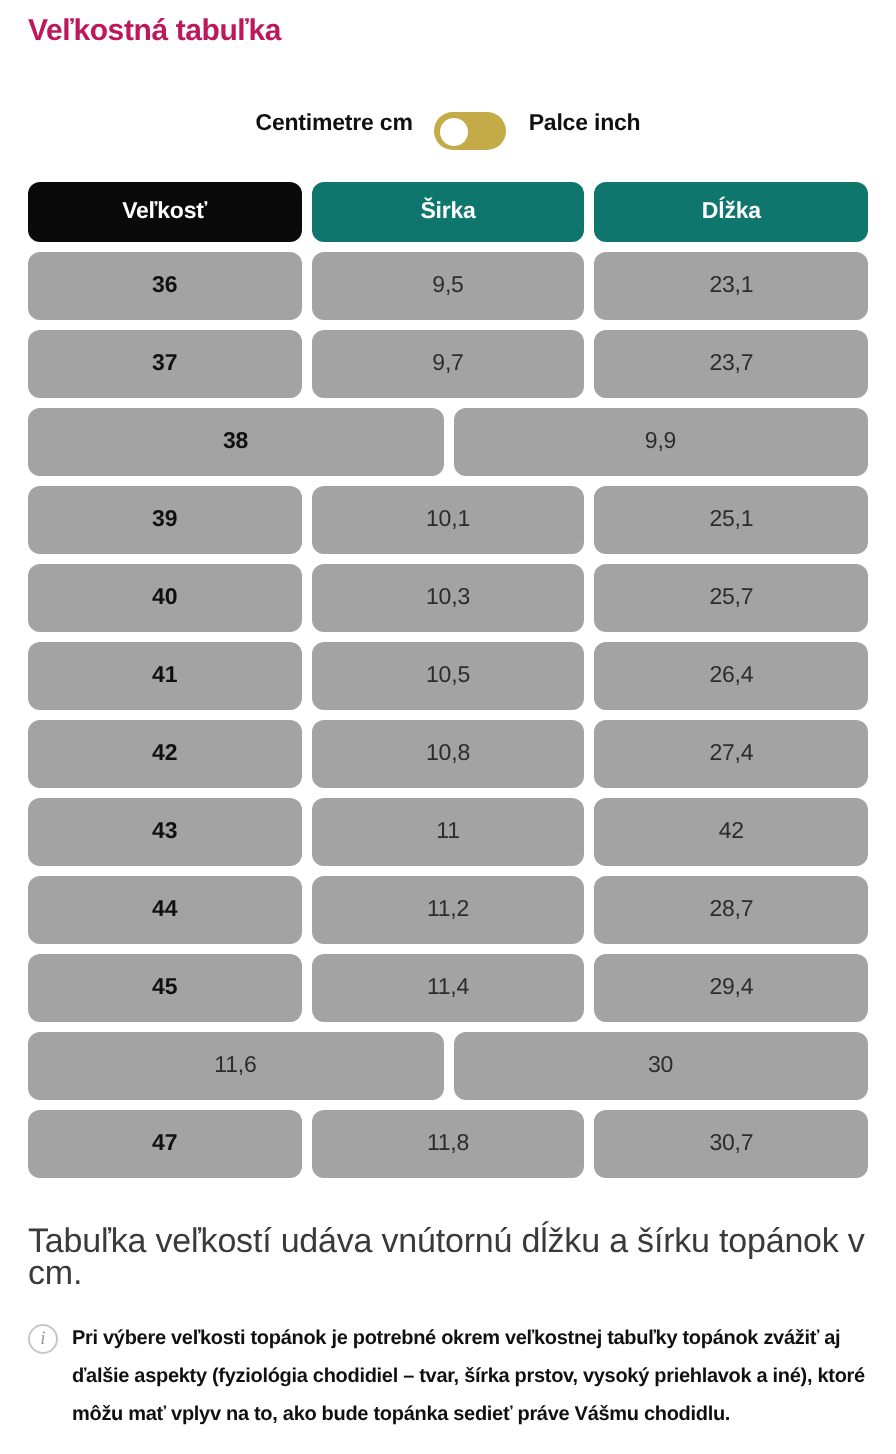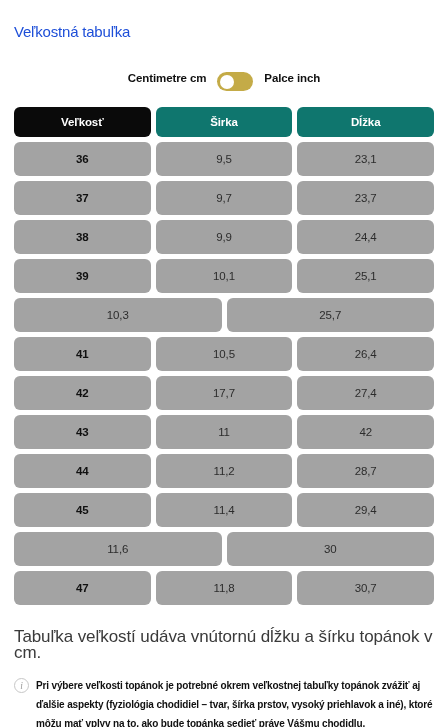--- a/index.html
+++ b/index.html
@@ -16,24 +16,24 @@
   .page {
     width: 448px;
     height: 727px;
     padding: 0 14px;
     position: relative;
   }
 
   
   .page-title {
     font-size: 15px;
-    font-weight: normal;
+    font-weight: bold;
     letter-spacing: -0.2px;
-    color: #1d4ed8;
-    padding-top: 22px;
+    color: #be185d;
+    padding-top: 6px;
     line-height: 20px;
   }
 
   
   .unit-switcher {
     display: flex;
     align-items: flex-start;
     justify-content: center;
     gap: 11px;
     margin-top: 30px;
@@ -176,39 +176,39 @@
       <div class="cell">23,1</div>
     </div>
     <div class="table-row">
       <div class="cell size-cell">37</div>
       <div class="cell">9,7</div>
       <div class="cell">23,7</div>
     </div>
     <div class="table-row">
       <div class="cell size-cell">38</div>
       <div class="cell">9,9</div>
-      <div class="cell">24,4</div>
     </div>
     <div class="table-row">
       <div class="cell size-cell">39</div>
       <div class="cell">10,1</div>
       <div class="cell">25,1</div>
     </div>
     <div class="table-row">
+      <div class="cell size-cell">40</div>
       <div class="cell">10,3</div>
       <div class="cell">25,7</div>
     </div>
     <div class="table-row">
       <div class="cell size-cell">41</div>
       <div class="cell">10,5</div>
       <div class="cell">26,4</div>
     </div>
     <div class="table-row">
       <div class="cell size-cell">42</div>
-      <div class="cell">17,7</div>
+      <div class="cell">10,8</div>
       <div class="cell">27,4</div>
     </div>
     <div class="table-row">
       <div class="cell size-cell">43</div>
       <div class="cell">11</div>
       <div class="cell">42</div>
     </div>
     <div class="table-row">
       <div class="cell size-cell">44</div>
       <div class="cell">11,2</div>

